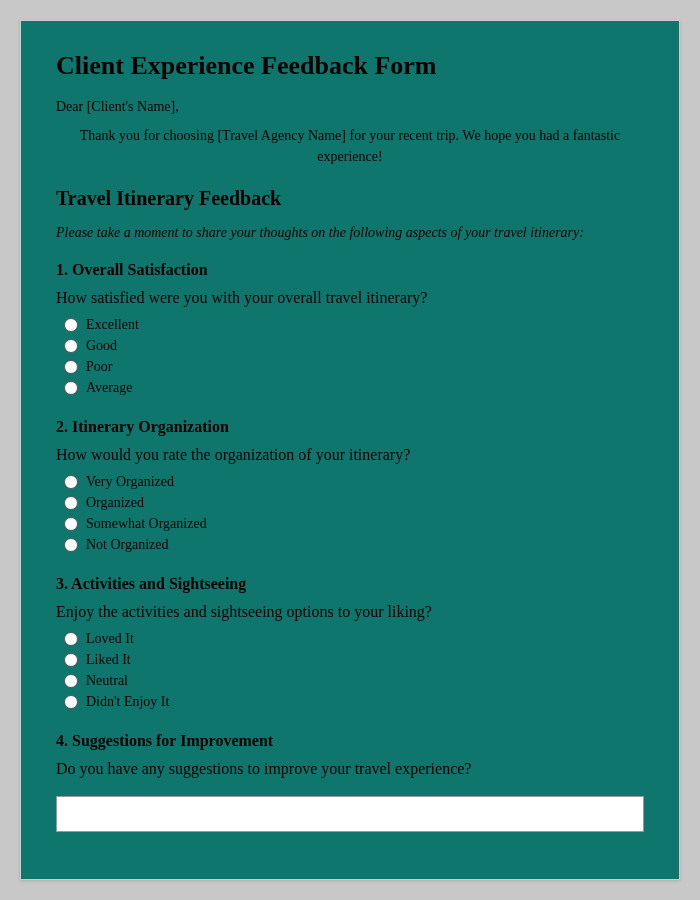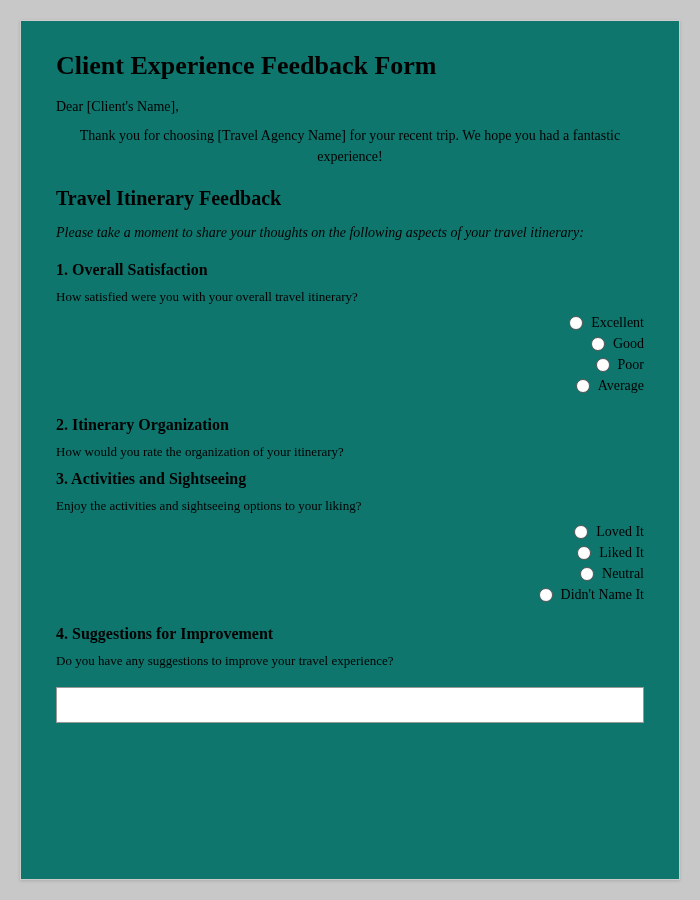--- a/index.html
+++ b/index.html
@@ -66,40 +66,39 @@
     }
 
     .question-heading {
       font-size: 16px;
       font-weight: bold;
       margin-bottom: 10px;
       color: #000;
     }
 
     .question-text {
-      font-size: 13px;
+      font-size: 16px;
       margin-bottom: 10px;
       color: #000;
     }
 
     .radio-group {
       display: flex;
       flex-direction: column;
       gap: 5px;
       margin-bottom: 22px;
       padding-left: 8px;
     }
 
     .radio-item {
       display: flex;
       align-items: center;
       gap: 8px;
       font-size: 14px;
       color: #000;
-      justify-content: flex-end;
     }
 
     .radio-circle {
       width: 14px;
       height: 14px;
       border-radius: 50%;
       border: 1.5px solid #555;
       background: #fff;
       flex-shrink: 0;
       display: inline-block;
@@ -149,41 +148,59 @@
       <label class="radio-item">
         <span class="radio-circle"></span>
         <span>Average</span>
       </label>
     </div>
   </div>
 
   <div class="question-block">
     <h3 class="question-heading">2. Itinerary Organization</h3>
     <p class="question-text">How would you rate the organization of your itinerary?</p>
+    <div class="radio-group">
+      <label class="radio-item">
+        <span class="radio-circle"></span>
+        <span>Very Organized</span>
+      </label>
+      <label class="radio-item">
+        <span class="radio-circle"></span>
+        <span>Organized</span>
+      </label>
+      <label class="radio-item">
+        <span class="radio-circle"></span>
+        <span>Somewhat Organized</span>
+      </label>
+      <label class="radio-item">
+        <span class="radio-circle"></span>
+        <span>Not Organized</span>
+      </label>
+    </div>
   </div>
 
   <div class="question-block">
     <h3 class="question-heading">3. Activities and Sightseeing</h3>
     <p class="question-text">Enjoy the activities and sightseeing options to your liking?</p>
     <div class="radio-group">
       <label class="radio-item">
         <span class="radio-circle"></span>
         <span>Loved It</span>
       </label>
       <label class="radio-item">
         <span class="radio-circle"></span>
         <span>Liked It</span>
       </label>
       <label class="radio-item">
         <span class="radio-circle"></span>
         <span>Neutral</span>
       </label>
       <label class="radio-item">
         <span class="radio-circle"></span>
-        <span>Didn't Name It</span>
+        <span>Didn't Enjoy It</span>
       </label>
     </div>
   </div>
 
   <div class="question-block">
     <h3 class="question-heading">4. Suggestions for Improvement</h3>
     <p class="question-text">Do you have any suggestions to improve your travel experience?</p>
     <input class="suggestions-input" type="text" style="">
   </div>
 

